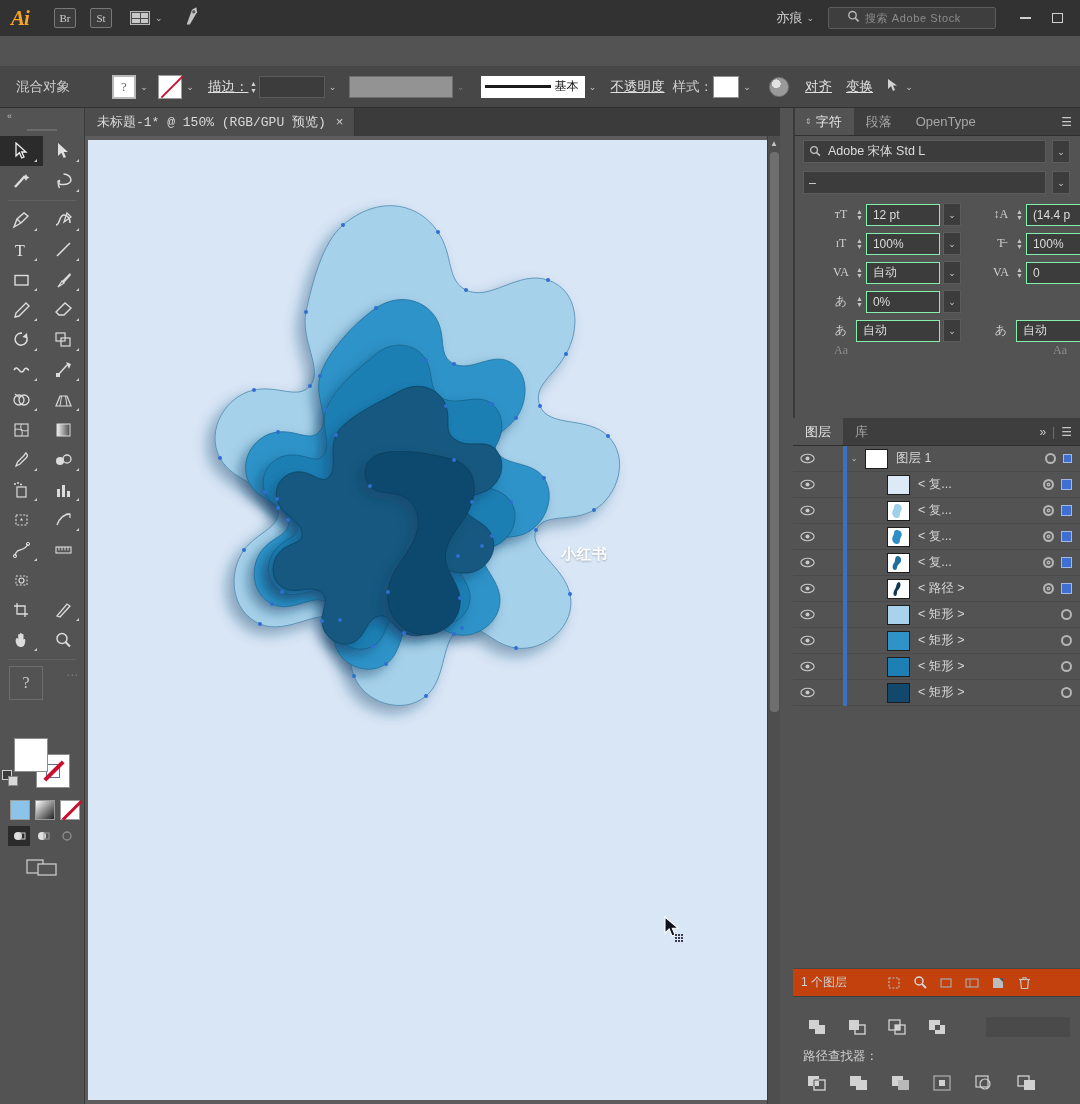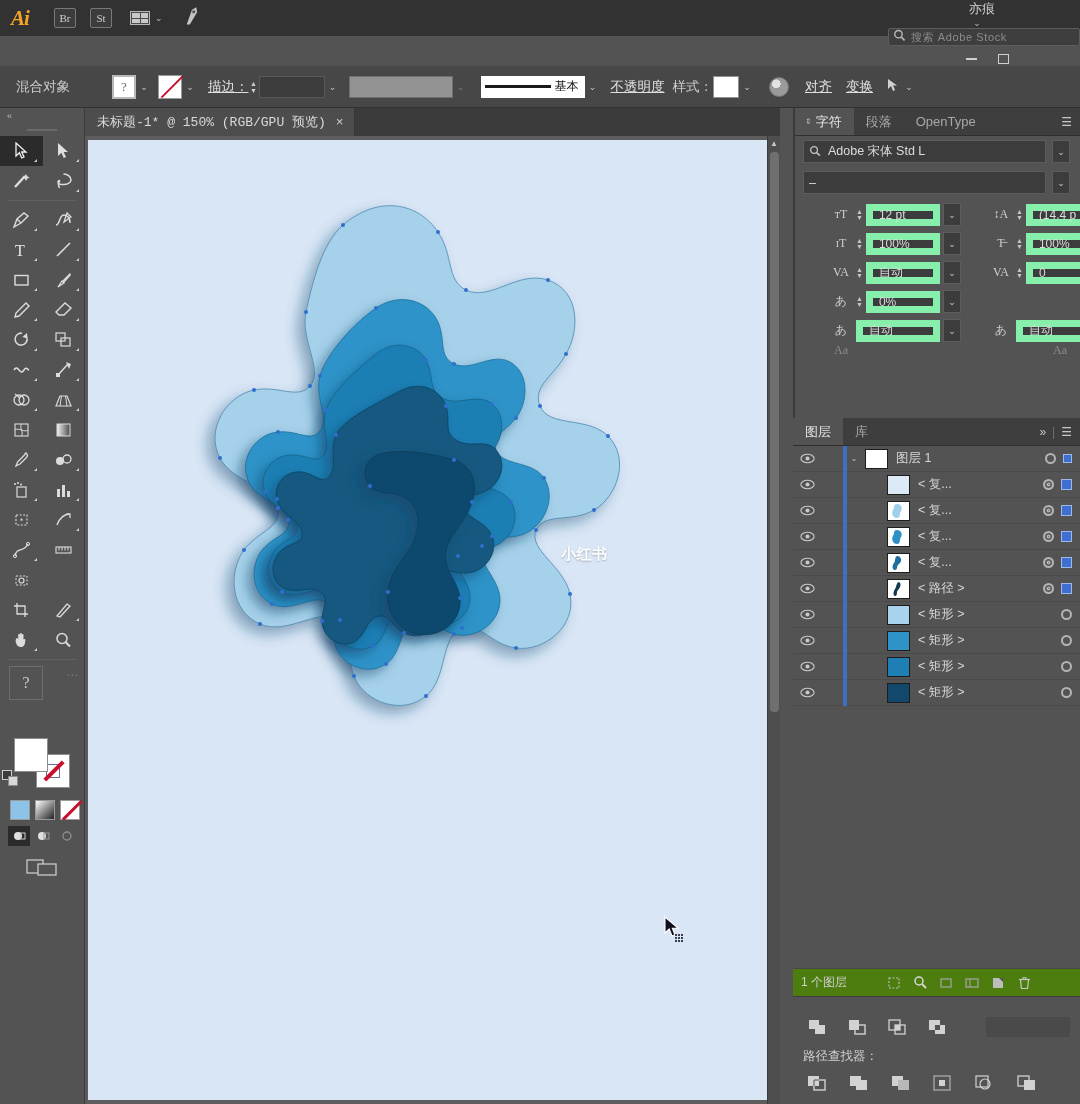--- a/index.html
+++ b/index.html
@@ -31,27 +31,27 @@
   }
   .docarr .gridico {
     width: 20px; height: 14px; border: 1px solid #b6b6b6; display: grid;
     grid-template-columns: 1fr 1fr; gap: 1px; padding: 1px; background: #4a4a4a;
   }
   .docarr .gridico i { background: #c8c8c8; display: block; }
   .rocket {
     margin-left: 20px; color: #c0c0c0; font-size: 17px; transform: rotate(-20deg);
   }
   .tb-right {
-    margin-left: auto; display: flex; align-items: center; height: 36px; flex-direction: column;
+    margin-left: auto; display: flex; align-items: center; height: 36px;
   }
   .user-name { color: #d3d3d3; font-size: 13px; margin-right: 4px; }
   .caret { color: #bdbdbd; font-size: 9px; margin-right: 14px; }
   .stock-search {
-    width: 192px; height: 22px; background: #3e3e3e; border: 1px solid #5d5d5d;
-    border-radius: 2px; display: flex; align-items: center; padding: 0 4px; gap: 5px;
+    width: 168px; height: 22px; background: #3e3e3e; border: 1px solid #5d5d5d;
+    border-radius: 2px; display: flex; align-items: center; padding: 0 18px; gap: 5px;
   }
   .stock-search .sico { color: #b8b8b8; font-size: 12px; }
   .stock-search span.ph { color: #8c8c8c; font-size: 11px; letter-spacing: 0.6px; }
   .winbtns { display: flex; align-items: center; gap: 2px; margin-left: 14px; margin-right: 8px; }
   .winbtn {
     width: 30px; height: 26px; display: flex; align-items: center; justify-content: center;
     color: #d0d0d0; font-size: 12px;
   }
   .winbtn .minus { width: 11px; height: 2px; background: #d0d0d0; display: block; }
   .winbtn .boxi { width: 11px; height: 10px; border: 1px solid #d0d0d0; display: block; }
@@ -238,21 +238,21 @@
   .ddbtn {
     width: 18px; height: 23px; background: #3c3c3c; border: 1px solid #5c5c5c;
     display: flex; align-items: center; justify-content: center; color: #c9c9c9; font-size: 9px;
   }
   .cfield {
     display: flex; align-items: center; gap: 3px; margin-left: 28px;
   }
   .cfico { width: 24px; color: #cfcfcf; font-size: 12px; text-align: center; font-family: "Liberation Serif", serif; }
   .spin { display: flex; flex-direction: column; color: #c4c4c4; font-size: 7px; line-height: 6px; }
   .cinput {
-    width: 74px; height: 22px; background: #3c3c3c; border: 7px solid #86efac;
+    width: 74px; height: 22px; background: #3c3c3c; border: 1px solid #86efac;
     color: #dcdcdc; font-size: 12px; display: flex; align-items: center; padding-left: 6px;
   }
   .cinput.wide { width: 84px; }
   .char-grid { padding: 2px 8px 0 8px; }
   .char-rowflex { display: flex; justify-content: space-between; align-items: center; padding: 3px 0; }
 
   
   .layerlist { height: 505px; overflow: hidden; }
   .lrow {
     height: 26px; display: flex; align-items: center; border-bottom: 1px solid #4a4a4a;
@@ -269,21 +269,21 @@
   }
   .lrow .lname { color: #d6d6d6; font-size: 12.5px; margin-left: 8px; white-space: nowrap; }
   .lrow .right { margin-left: auto; display: flex; align-items: center; gap: 7px; padding-right: 8px; }
   .tgt { width: 11px; height: 11px; border-radius: 50%; border: 2px solid #b4b4b4; }
   .tgt.dbl { box-shadow: inset 0 0 0 1.5px #535353, inset 0 0 0 3px #b4b4b4; }
   .selsq { width: 11px; height: 11px; background: #3f6fd0; border: 1px solid #9fb8e6; }
   .selsq.sm { width: 9px; height: 9px; }
 
   .lfoot {
     height: 28px; display: flex; align-items: center; padding: 0 8px; gap: 0;
-    border-top: 1px solid #474747; background: #4d7c0f;
+    border-top: 1px solid #474747; background: #c2410c;
   }
   .lfoot .cnt { color: #cfcfcf; font-size: 12px; }
   .lfoot .ico {
     width: 26px; height: 26px; display: flex; align-items: center; justify-content: center;
     color: #c6c6c6; font-size: 12px;
   }
 
   
   .pf { border-top: 1px solid #3e3e3e; background: #535353; padding: 8px 0 6px 0; }
   .pf-row { display: flex; padding: 0 10px; gap: 12px; align-items: center; }

